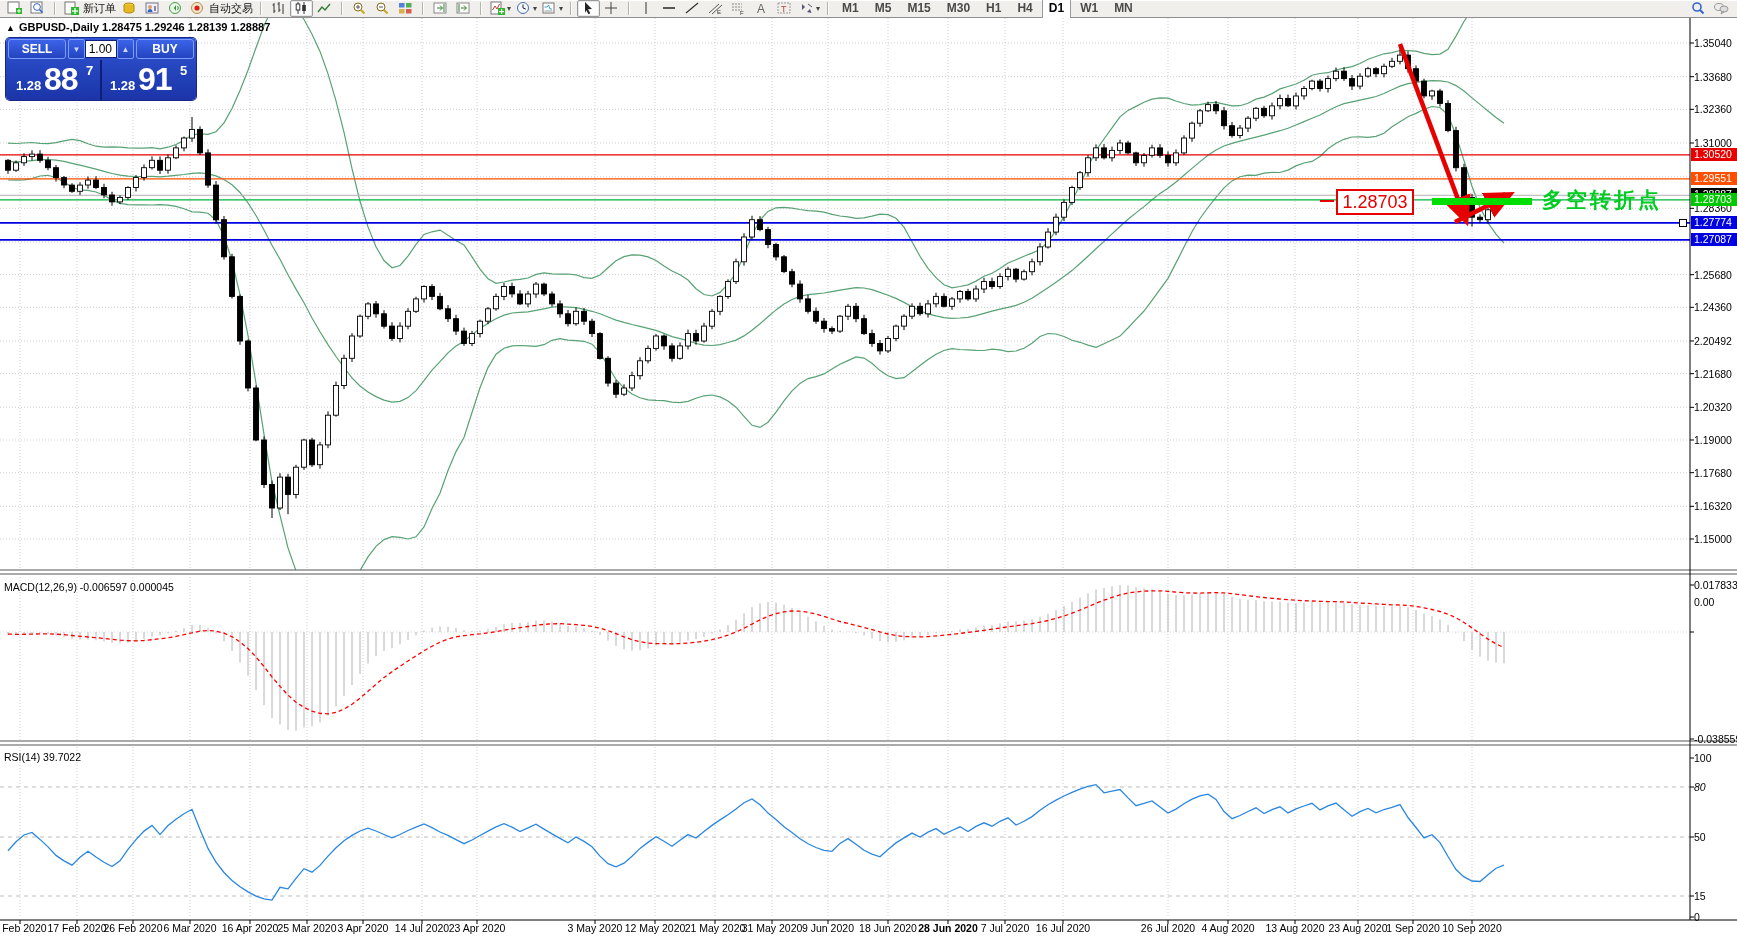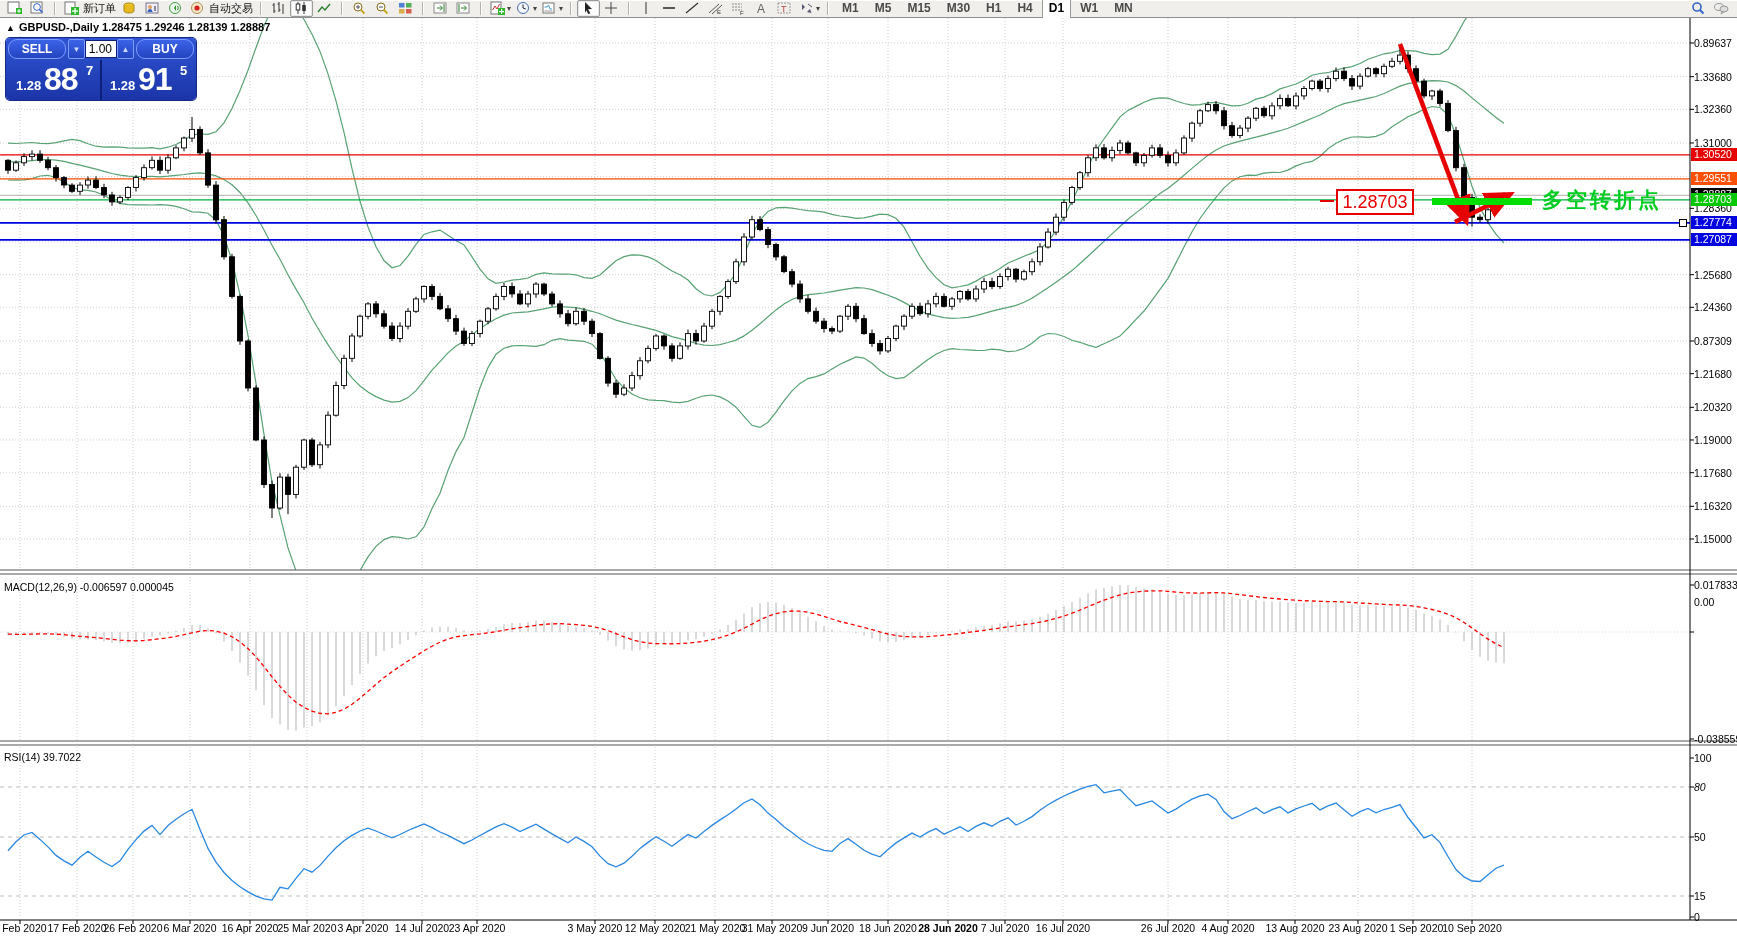--- a/index.html
+++ b/index.html
@@ -23,21 +23,21 @@
   
   #chart{position:absolute;left:0;top:18px;width:1405px;height:923px;background:#fff;}
   #chart-svg{position:absolute;left:0;top:-18px;}
   .abs{position:absolute;}
   #symbol-line{left:6px;top:3px;font-size:11px;font-weight:bold;color:#000;}
   #symbol-line .tri{font-size:9px;margin-right:4px;}
   
   #oneclick{left:6px;top:20px;width:190px;height:62px;border-radius:4px;
             background:linear-gradient(#2f55d4,#1b35a8);box-shadow:0 0 0 1px #142a86;}
   #oc-top{position:absolute;left:0;top:0;width:100%;height:22px;display:flex;align-items:center;}
-  .oc-btn{flex:0 0 56px;height:18px;margin:0 2px;border:1px solid #7e9bff;border-radius:9px;
+  .oc-btn{flex:0 0 56px;height:18px;margin:0 2px;border:1px solid #7e9bff;border-radius:3px;
           background:linear-gradient(#3c63e8,#2344c0);color:#fff;font-size:12px;font-weight:bold;
           display:flex;align-items:center;justify-content:center;}
   #oc-vol{flex:1;height:18px;display:flex;align-items:center;}
   .spin{width:15px;height:18px;background:linear-gradient(#3c63e8,#2344c0);border:1px solid #7e9bff;
         border-radius:2px;color:#cdd8ff;font-size:8px;display:flex;align-items:center;justify-content:center;}
   #vol-field{flex:1;height:16px;background:#fff;border:1px solid #0e1f7a;color:#000;
              font-size:12px;text-align:right;padding-right:4px;line-height:16px;}
   #oc-quotes{position:absolute;left:0;top:22px;width:100%;height:40px;display:flex;}
   .oc-half{flex:1;position:relative;color:#fff;}
   #oc-div{width:2px;background:#0e1f7a;}
@@ -1081,28 +1081,28 @@
     <div class="abs pane-label" style="top:563px">MACD(12,26,9) -0.006597 0.000045</div>
     <div class="abs pane-label" style="top:733px">RSI(14) 39.7022</div>
 
     <div class="abs" id="redbox-dash"></div>
     <div class="abs" id="redbox">1.28703</div>
     <div class="abs" id="greenbar"></div>
     <div class="abs" id="turnpoint">多空转折点</div>
     <div class="abs" id="line-handle"></div>
 
     <div id="price-axis-labels">
-        <div class="abs ptick" style="top: 25px;">0.89637</div>
+        <div class="abs ptick" style="top: 25px;">1.35040</div>
         <div class="abs ptick" style="top: 58.66px;">1.33680</div>
         <div class="abs ptick" style="top: 91.33px;">1.32360</div>
         <div class="abs ptick" style="top: 124.99px;">1.31000</div>
         <div class="abs ptick" style="top: 190.33px;">1.28360</div>
         <div class="abs ptick" style="top: 256.66px;">1.25680</div>
         <div class="abs ptick" style="top: 289.33px;">1.24360</div>
-        <div class="abs ptick" style="top: 322.99px;">0.87309</div>
+        <div class="abs ptick" style="top: 322.99px;">2.20492</div>
         <div class="abs ptick" style="top: 355.66px;">1.21680</div>
         <div class="abs ptick" style="top: 389.32px;">1.20320</div>
         <div class="abs ptick" style="top: 421.99px;">1.19000</div>
         <div class="abs ptick" style="top: 454.66px;">1.17680</div>
         <div class="abs ptick" style="top: 488.32px;">1.16320</div>
         <div class="abs ptick" style="top: 520.99px;">1.15000</div>
         <div class="abs ptick" style="top: 567px;">0.017833</div>
         <div class="abs ptick" style="top: 584px;">0.00</div>
         <div class="abs ptick" style="top: 721px;">-0.038559</div>
         <div class="abs ptick" style="top: 740px;">100</div>
@@ -1133,17 +1133,17 @@
         <div class="dtick" style="left: 772px;">31 May 2020</div>
         <div class="dtick" style="left: 828px;">9 Jun 2020</div>
         <div class="dtick" style="left: 888px;">18 Jun 2020</div>
         <div class="dtick" style="left: 948px; font-weight: bold;">28 Jun 2020</div>
         <div class="dtick" style="left: 1005px;">7 Jul 2020</div>
         <div class="dtick" style="left: 1063px;">16 Jul 2020</div>
         <div class="dtick" style="left: 1168px;">26 Jul 2020</div>
         <div class="dtick" style="left: 1228px;">4 Aug 2020</div>
         <div class="dtick" style="left: 1295px;">13 Aug 2020</div>
         <div class="dtick" style="left: 1358px;">23 Aug 2020</div>
-        <div class="dtick" style="left: 1413px; padding-left: 7px;">1 Sep 2020</div>
+        <div class="dtick" style="left: 1413px;">1 Sep 2020</div>
         <div class="dtick" style="left: 1472px;">10 Sep 2020</div>
       </div>
   </div>
 </div>
 
 </body></html>

